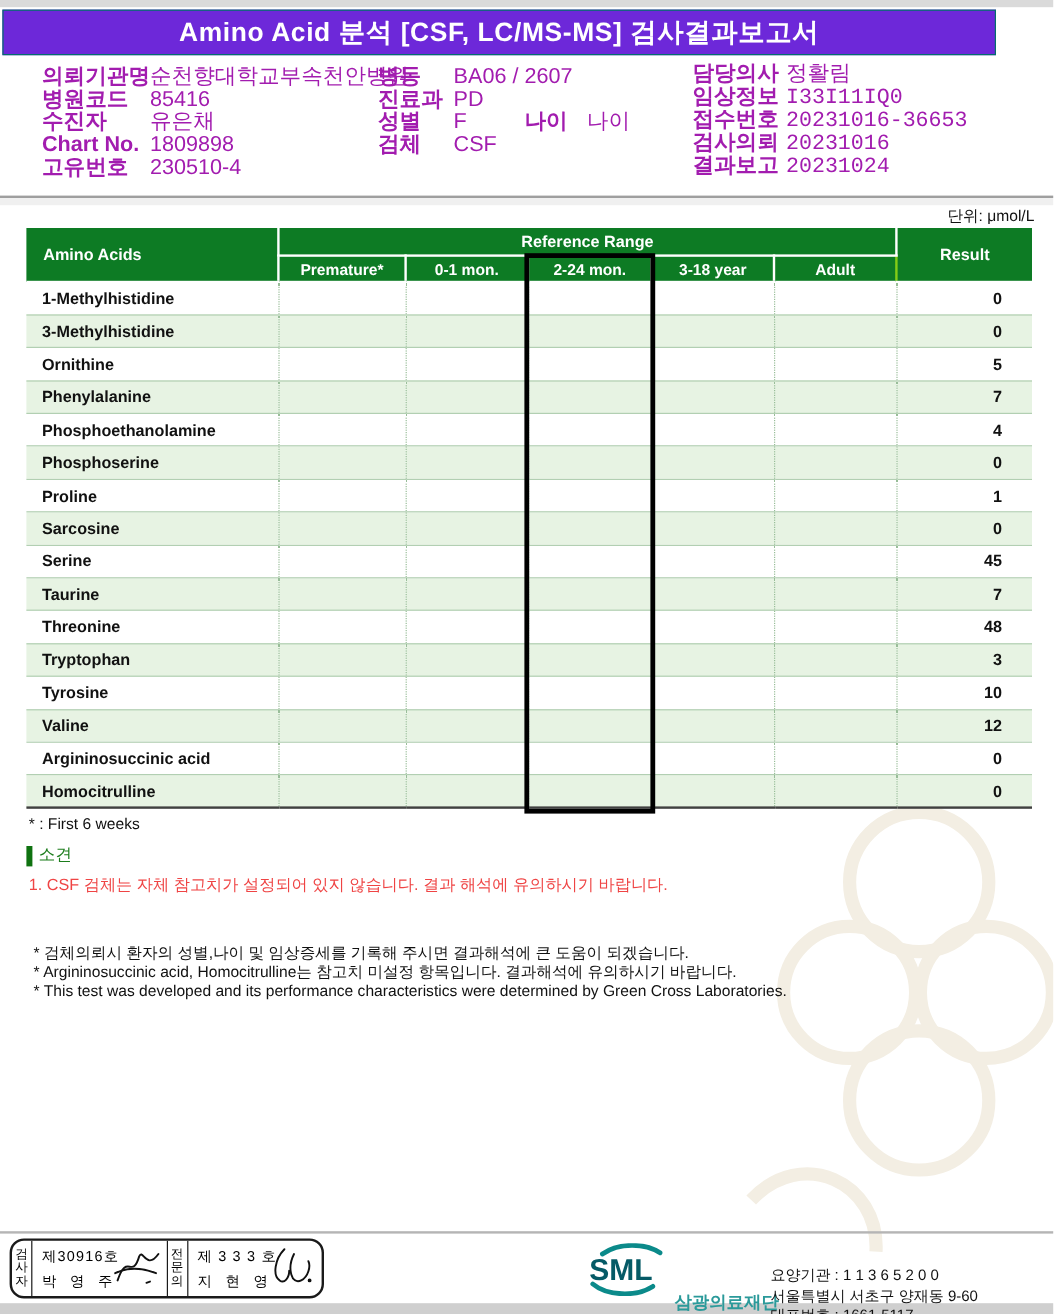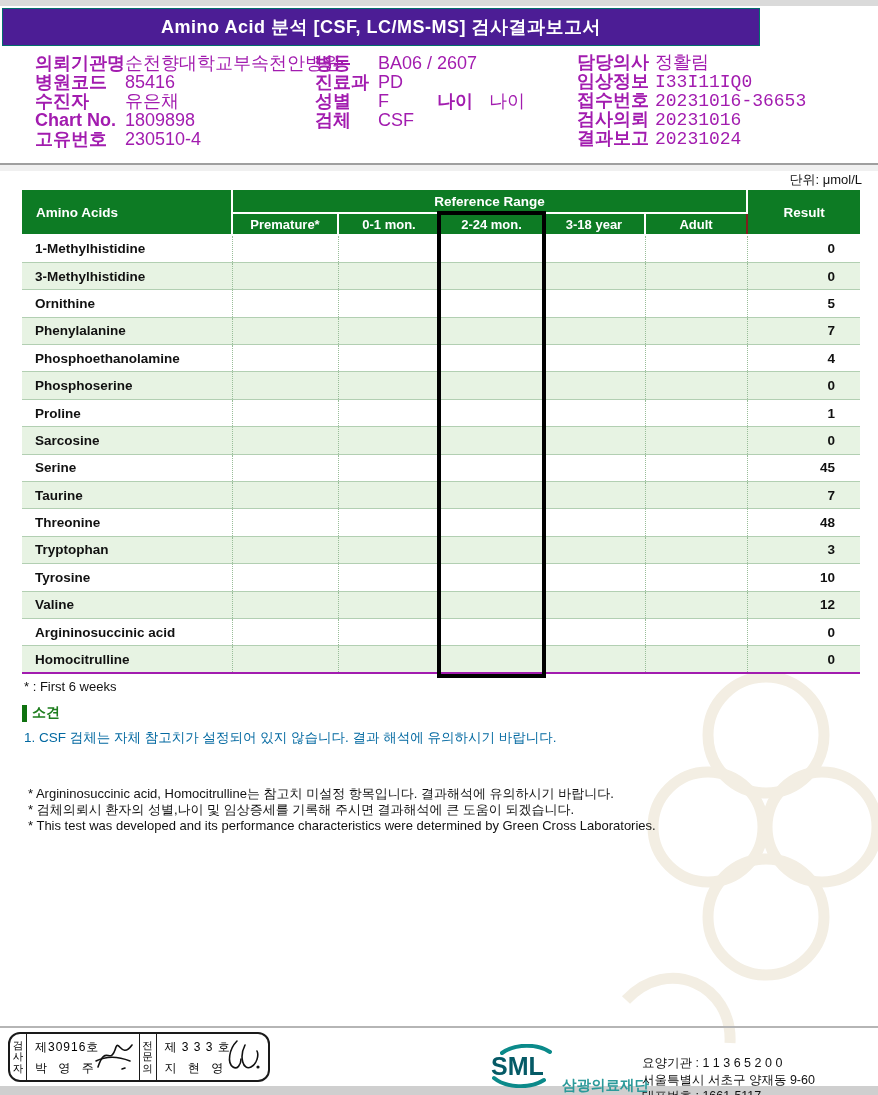--- a/index.html
+++ b/index.html
@@ -2,23 +2,23 @@
 <html><head>
 <meta charset="utf-8">
 <style>
   * { box-sizing: border-box; margin: 0; padding: 0; }
   body { font-family: "Liberation Sans", "DejaVu Sans", sans-serif; background: #fff; }
   #page { position: relative; width: 878px; height: 1095px; background: #fff; overflow: hidden; }
 
   .top-strip { position: absolute; left: 0; top: 0; width: 100%; height: 6px; background: #dadada; }
   .bottom-strip { position: absolute; left: 0; top: 1086px; width: 100%; height: 9px; background: #cfcfcf; }
 
-  .title-bar { position: absolute; left: 2px; top: 8px; width: 758px; height: 38px;
-    background: #4c1d95; border: 1px solid #036e6d; color: #fff; text-align: center;
-    line-height: 36px; font-size: 18px; font-weight: bold; letter-spacing: .5px; z-index: 2; }
+  .title-bar { position: absolute; left: 2px; top: 8px; width: 828px; height: 38px;
+    background: #6d28d9; border: 1px solid #036e6d; color: #fff; text-align: center;
+    line-height: 36px; font-size: 22px; font-weight: bold; letter-spacing: .5px; z-index: 2; }
 
   .info { position: absolute; top: 54px; font-size: 18px; color: #a21caf; z-index: 2; }
   #info-col-1 { left: 35px; }
   #info-col-2 { left: 315px; }
   #info-col-3 { left: 577px; font-family: Liberation Mono, monospace; }
   .info-row { height: 19px; line-height: 19px; white-space: nowrap; }
   .info-label { display: inline-block; font-weight: bold; }
   #info-col-1 .info-label { width: 90px; }
   #info-col-2 .info-label { width: 63px; }
   #info-col-3 .info-label { width: 78px; }
@@ -31,40 +31,40 @@
 
   table.report { position: absolute; left: 22px; top: 190px; width: 838px;
     border-collapse: collapse; table-layout: fixed; font-size: 13.5px; z-index: 2; }
   thead th { background: #0d7b24; color: #fff; font-weight: bold; padding: 0;
     border-bottom: 2px solid #fff; }
   tr.h-row1 { height: 23px; }
   tr.h-row2 { height: 22px; }
   th.h-amino { text-align: left; padding-left: 14px; }
   th.h-group { border-left: 2px solid #fff; border-right: 2px solid #fff; }
   th.h-sub { font-size: 13px; border-left: 2px solid #fff; }
-  th.h-sub:last-child { border-right: 2px solid #7f1d1d; }
+  th.h-sub:last-child { border-right: 2px solid #84cc16; }
   tbody td { height: 27.4px; padding: 0; color: #111; }
   tbody tr { background: #fff; font-weight: bold; }
   tbody tr.alt { background: #e7f3e3; }
   tbody tr td { border-top: 1px solid #b2cfb2; }
   tbody tr:first-child td { border-top: none; }
-  tbody tr:last-child td { border-bottom: 2px solid #a21caf; }
+  tbody tr:last-child td { border-bottom: 2px solid #404040; }
   td.c-name { text-align: left; padding-left: 13px; }
   td.c-ref { border-left: 1px dotted #98bd98; }
   td.c-result { border-left: 1px dotted #98bd98; text-align: right; padding-right: 25px; }
 
   .black-box { position: absolute; left: 437px; top: 211px; width: 109px; height: 467px;
     border: 4px solid #000; z-index: 5; pointer-events: none; }
 
   .footnote { position: absolute; left: 24px; top: 679px; font-size: 13px; color: #111; z-index: 2; }
 
   .findings-head { position: absolute; left: 22px; top: 704px; display: flex; align-items: center; z-index: 2; }
   .findings-bar { width: 5px; height: 17px; background: #0f7210; margin-right: 5px; }
-  .findings-title { color: #1d7d1d; font-weight: bold; font-size: 14px; }
-  .findings-text { position: absolute; left: 24px; top: 729px; font-size: 13.5px; color: #0369a1; z-index: 2; }
+  .findings-title { color: #1d7d1d; font-weight: normal; font-size: 14px; }
+  .findings-text { position: absolute; left: 24px; top: 729px; font-size: 13.5px; color: #ef4444; z-index: 2; }
 
   .notes { position: absolute; left: 28px; top: 786px; font-size: 13px; color: #111; z-index: 2; }
   .note-line { line-height: 16.2px; }
 
   .watermark { position: absolute; right: 0; top: 655px; z-index: 0; }
 
   .sep2 { position: absolute; left: 0; top: 1026px; width: 100%; height: 2px; background: #b5b5b5; }
 
   .stamp-box { position: absolute; left: 8px; top: 1032px; width: 262px; height: 50px;
     border: 2px solid #1a1a1a; border-radius: 12px; display: flex; overflow: hidden;
@@ -72,21 +72,21 @@
   .role-cell { width: 17px; border-right: 1px solid #1a1a1a; display: flex;
     align-items: center; justify-content: center; }
   .role-text { display: block; width: 12px; font-size: 10.5px; line-height: 11.5px;
     word-break: break-all; text-align: center; }
   .cert-cell { flex: 1; position: relative; padding: 5px 0 0 8px; font-size: 12px; }
   .cert-cell.first { border-right: 1px solid #1a1a1a; }
   .cert-no { letter-spacing: 1px; }
   .cert-name { letter-spacing: 4px; margin-top: 4px; }
   .sig { position: absolute; right: 3px; top: 3px; }
 
-  .sml { position: absolute; left: 486px; top: 1036px; display: flex; align-items: center; z-index: 2; }
+  .sml { position: absolute; left: 486px; top: 1036px; display: flex; z-index: 2; }
   .sml-org { color: #2b9a9a; font-weight: bold; font-size: 14.5px; margin-left: 4px; margin-top: 40px; }
   .org-info { position: absolute; left: 642px; top: 1035px; font-size: 12.5px;
     line-height: 16.5px; color: #111; z-index: 2; margin-top: 20px; }
 </style>
 </head>
 <body>
 
 <div id="page">
 
   <div class="top-strip"></div>
@@ -295,22 +295,22 @@
 
   <div class="footnote">* : First 6 weeks</div>
 
   <div class="findings-head">
     <span class="findings-bar"></span>
     <span class="findings-title">소견</span>
   </div>
   <div class="findings-text">1. CSF 검체는 자체 참고치가 설정되어 있지 않습니다. 결과 해석에 유의하시기 바랍니다.</div>
 
   <div class="notes" id="notes">
+      <div class="note-line">* 검체의뢰시 환자의 성별,나이 및 임상증세를 기록해 주시면 결과해석에 큰 도움이 되겠습니다.</div>
       <div class="note-line">* Argininosuccinic acid, Homocitrulline는 참고치 미설정 항목입니다. 결과해석에 유의하시기 바랍니다.</div>
-      <div class="note-line">* 검체의뢰시 환자의 성별,나이 및 임상증세를 기록해 주시면 결과해석에 큰 도움이 되겠습니다.</div>
       <div class="note-line">* This test was developed and its performance characteristics were determined by Green Cross Laboratories.</div>
     </div>
 
   <svg class="watermark" width="270" height="430" viewBox="0 0 270 430">
     <g fill="none" stroke="#f3eee3" stroke-width="11">
       <circle cx="158" cy="80" r="58"></circle>
       <circle cx="100" cy="172" r="55"></circle>
       <circle cx="214" cy="172" r="55"></circle>
       <circle cx="158" cy="262" r="58"></circle>
       <path d="M18,345 C60,300 125,330 122,388"></path>

